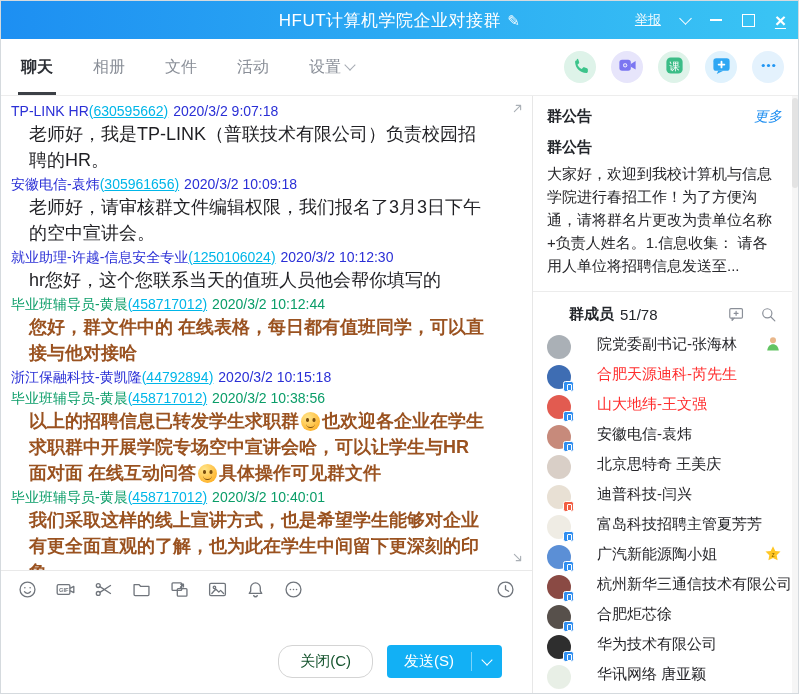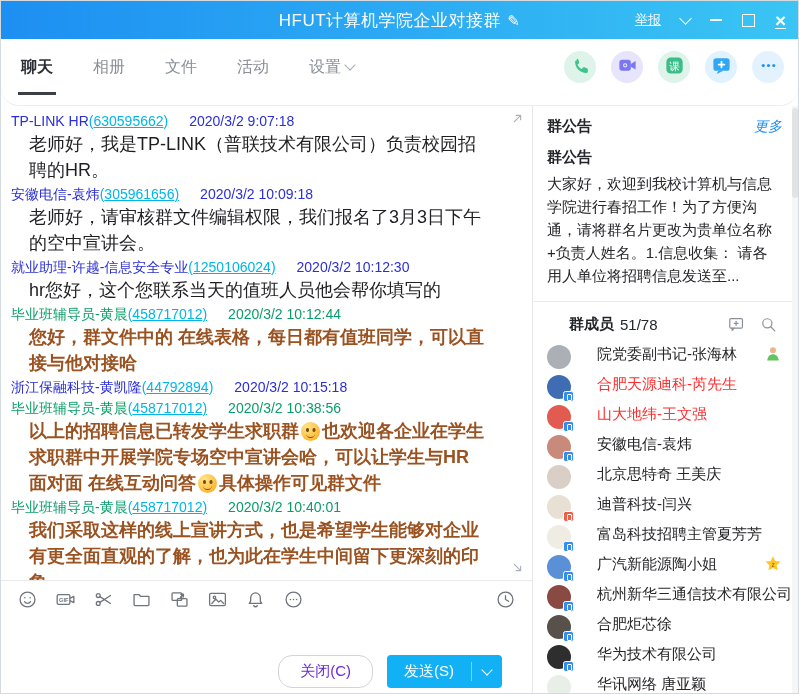--- a/index.html
+++ b/index.html
@@ -10,39 +10,39 @@
     position:relative;display:flex;align-items:center;color:#fff;}
   .title-wrap{position:absolute;left:0;right:0;text-align:center;font-size:17px;letter-spacing:.5px;}
   .edit-glyph{font-size:15px;margin-left:6px;opacity:.95;}
   .win-controls{position:absolute;right:12px;top:0;height:38px;display:flex;align-items:center;gap:20px;text-decoration:underline;}
   .report{font-size:13px;opacity:.95;}
   .chev{width:8px;height:8px;border-right:1.6px solid #fff;border-bottom:1.6px solid #fff;transform:rotate(45deg);margin-top:-4px;}
   .minimize{width:12px;height:2px;background:#fff;}
   .maximize{width:11px;height:11px;border:1.6px solid #fff;}
   .closex{font-size:19px;line-height:19px;font-weight:bold;}
   
-  .headerrow{height:56px;display:flex;align-items:center;padding:0 14px 10px 20px;border-bottom:1px solid #ededed;background:#fff;border-radius:18px;}
+  .headerrow{height:56px;display:flex;align-items:center;padding:0 14px 0 20px;border-bottom:1px solid #ededed;background:#fff;}
   .tabs{display:flex;gap:40px;font-size:16px;color:#8a8f98;height:56px;align-items:center;}
   .tab{position:relative;height:56px;display:flex;align-items:center;gap:5px;cursor:pointer;}
   .tab.active{color:var(--tab-active);font-weight:bold;}
   .tab.active::after{content:"";position:absolute;left:-3px;right:-3px;bottom:0;height:3px;background:#3c4046;}
   .tab .dd{width:7px;height:7px;border-right:1.4px solid #a6abb3;border-bottom:1.4px solid #a6abb3;transform:rotate(45deg);margin-top:-4px;}
   .actions{margin-left:auto;display:flex;gap:15px;align-items:center;}
   .action-circle{width:32px;height:32px;border-radius:50%;display:flex;align-items:center;justify-content:center;cursor:pointer;}
   .action-circle svg{width:21px;height:21px;}
   
   .main{display:flex;height:599px;}
   .chat-col{width:600px;box-sizing:border-box;border-right:1px solid #e7e7e7;display:flex;flex-direction:column;background:#fff;}
   .messages{height:483px;box-sizing:border-box;overflow:hidden;position:relative;padding:4px 44px 0 10px;word-break:break-all;}
   .msg-head{font-size:14px;line-height:19px;margin-top:2px;}
   .msg-head.blue{color:var(--name-blue);}
   .msg-head.green{color:var(--name-green);}
   .uid{color:var(--uid-cyan);text-decoration:underline;cursor:pointer;}
   .uid::before{content:"(";} .uid::after{content:")";}
-  .m-time{margin-left:21px;}
+  .m-time{margin-left:5px;}
   .msg-body{font-size:18px;line-height:26px;color:#1f1f23;padding-left:18px;}
   .msg-body.bold-brown{font-weight:bold;color:var(--msg-brown);}
   .msg-body.large{font-size:20px;line-height:35px;color:#26262a;padding-left:14px;position:relative;}
   .msg-body.large::before{content:"·";position:absolute;left:3px;top:0;color:#9a9a9a;font-size:13px;}
   .mention{background:var(--mention-bg);padding:1px 2px;margin-right:9px;}
   .corner-arrow{position:absolute;right:7px;width:15px;height:15px;color:#aab0b6;cursor:pointer;}
   .corner-arrow.top{top:5px;} .corner-arrow.bottom{bottom:5px;}
   .corner-arrow svg{width:15px;height:15px;}
   
   .emoji{display:inline-block;width:19px;height:19px;border-radius:50%;vertical-align:-4px;margin:0 2px;
@@ -50,21 +50,21 @@
   .emoji::before{content:"";position:absolute;left:5px;top:6px;width:2.6px;height:3.6px;border-radius:50%;
     background:#7a4e10;box-shadow:6.5px 0 0 #7a4e10;}
   .emoji::after{content:"";position:absolute;left:5px;top:8.5px;width:9px;height:6px;
     border-bottom:1.8px solid #7a4e10;border-radius:0 0 9px 9px;}
   
   .toolbar{height:37px;border-top:1px solid #e9e9e9;display:flex;align-items:center;gap:17px;padding:0 16px;color:var(--icon-gray);}
   .toolbar .tool{width:21px;height:21px;cursor:pointer;} .toolbar svg{width:21px;height:21px;display:block;}
   .toolbar .spacer{flex:1;}
   .input-area{height:32px;}
   .footer{height:47px;display:flex;align-items:center;justify-content:flex-end;gap:14px;padding:0 30px 10px 0;}
-  .btn-close{height:33px;padding:0 21px;background:#fff;border:1px solid #d4d4d4;border-radius:14px;font-size:15px;color:#6d28d9;cursor:pointer;}
+  .btn-close{height:33px;padding:0 21px;background:#fff;border:1px solid #d4d4d4;border-radius:14px;font-size:15px;color:#14532d;cursor:pointer;}
   .btn-send{height:33px;border-radius:4px;background:var(--accent-blue);color:#fff;display:flex;align-items:center;font-size:15px;cursor:pointer;overflow:hidden;}
   .btn-send .lbl{padding:0 17px;}
   .btn-send .vsep{width:1px;height:19px;background:rgba(255,255,255,.45);}
   .btn-send .caret{width:30px;display:flex;align-items:center;justify-content:center;}
   .btn-send .caret i{width:7px;height:7px;border-right:1.6px solid #fff;border-bottom:1.6px solid #fff;transform:rotate(45deg);margin-top:-3px;}
   
   .side-panel{flex:1;display:flex;flex-direction:column;background:#fff;position:relative;}
   .panel-scroll{position:absolute;right:0;top:0;bottom:0;width:6px;background:#f6f6f6;}
   .panel-scroll .thumb{position:absolute;top:2px;width:6px;height:90px;border-radius:3px;background:#e3e3e3;}
   .ann{padding:11px 16px 6px 14px;}

